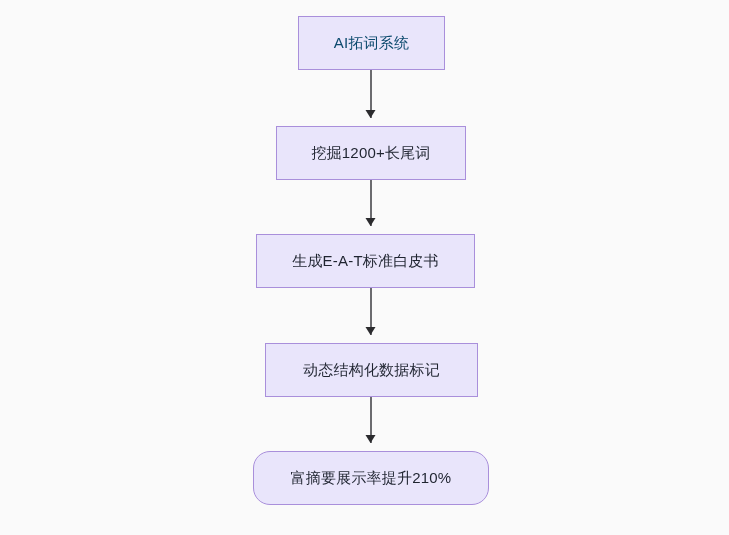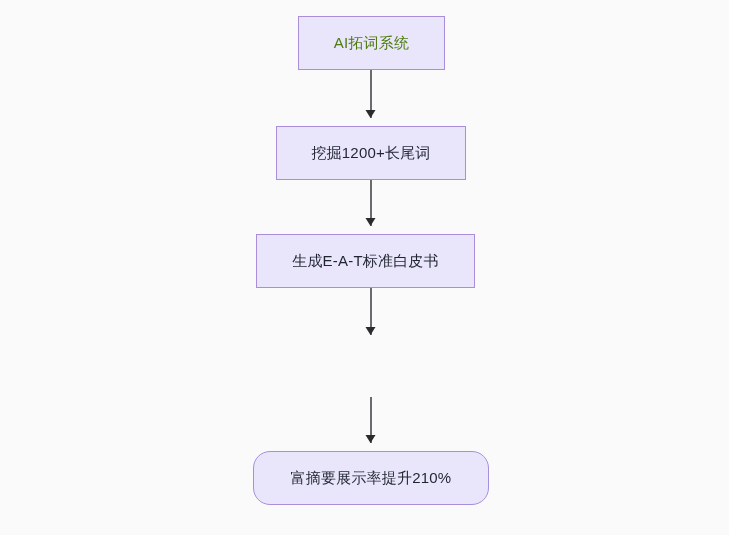--- a/index.html
+++ b/index.html
@@ -74,24 +74,27 @@
     </div>
     <div class="edge" style="left: 371px; top: 288px;">
       <div class="edge-line" style="height: 47px; background: rgb(107, 107, 111);"></div>
       <div class="edge-arrow" style="top: 39px; border-top-color: rgb(43, 43, 46);"></div>
     </div>
     <div class="edge" style="left: 371px; top: 397px;">
       <div class="edge-line" style="height: 46px; background: rgb(107, 107, 111);"></div>
       <div class="edge-arrow" style="top: 38px; border-top-color: rgb(43, 43, 46);"></div>
     </div>
     <div class="node" style="left: 298px; top: 16px; width: 147px; background: rgb(233, 229, 251); border-color: rgb(169, 143, 219);">
-      <span class="node-label" style="color: #4d7c0f;">AI拓词系统</span>
+      <span class="node-label" style="color: #0c4a6e;">AI拓词系统</span>
     </div>
     <div class="node" style="left: 276px; top: 126px; width: 190px; background: rgb(233, 229, 251); border-color: rgb(169, 143, 219);">
       <span class="node-label" style="color: rgb(31, 36, 48);">挖掘1200+长尾词</span>
     </div>
     <div class="node" style="left: 256px; top: 234px; width: 219px; background: rgb(233, 229, 251); border-color: rgb(169, 143, 219);">
       <span class="node-label" style="color: rgb(31, 36, 48);">生成E-A-T标准白皮书</span>
     </div>
+    <div class="node" style="left: 265px; top: 343px; width: 213px; background: rgb(233, 229, 251); border-color: rgb(169, 143, 219);">
+      <span class="node-label" style="color: rgb(31, 36, 48);">动态结构化数据标记</span>
+    </div>
     <div class="node" style="left: 253px; top: 451px; width: 236px; background: rgb(233, 229, 251); border-color: rgb(169, 143, 219); border-radius: 17px;">
       <span class="node-label" style="color: rgb(31, 36, 48);">富摘要展示率提升210%</span>
     </div>
   </div>
 
 </body></html>

